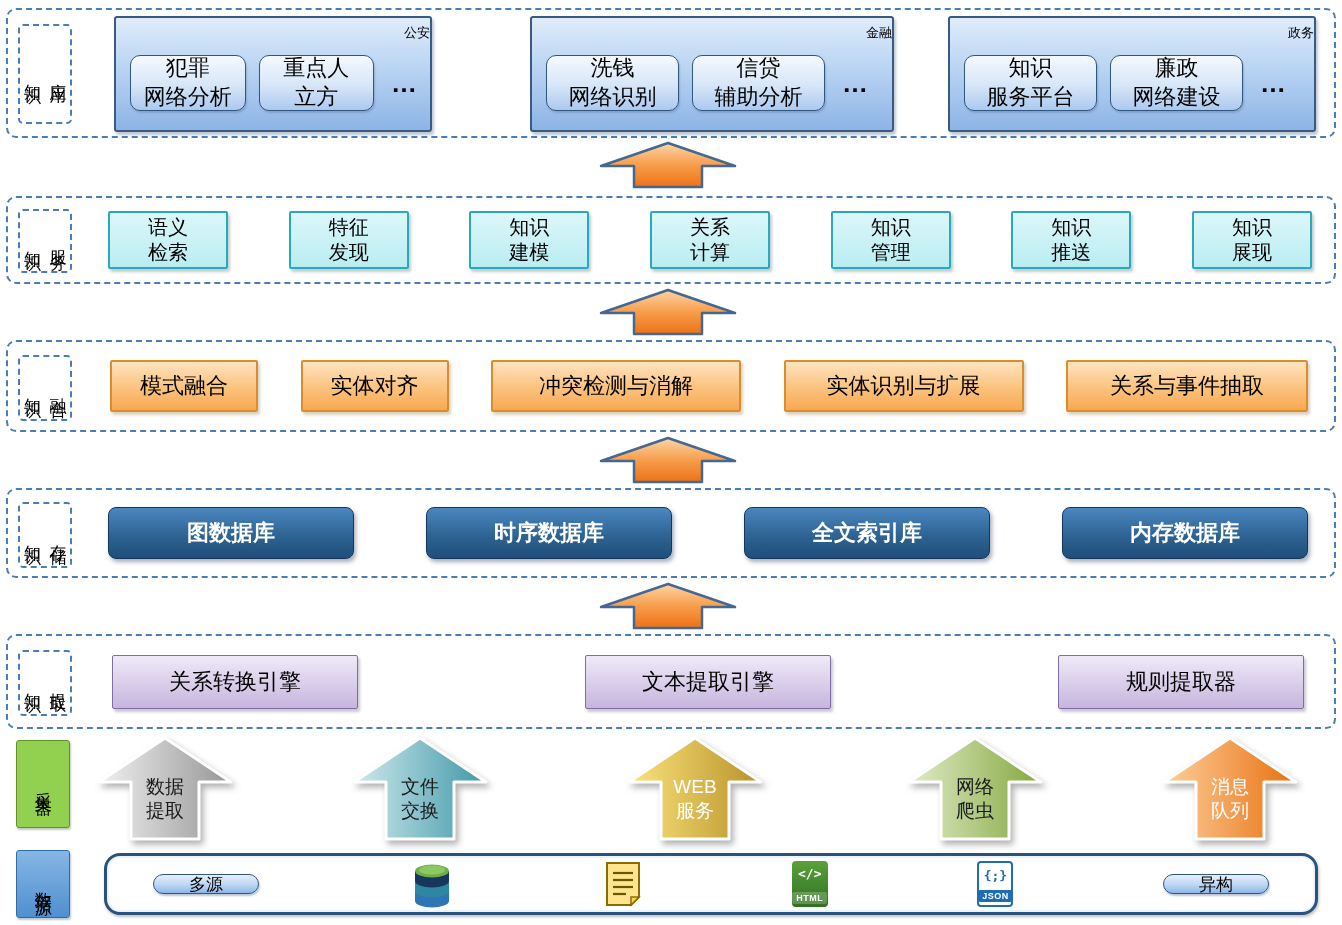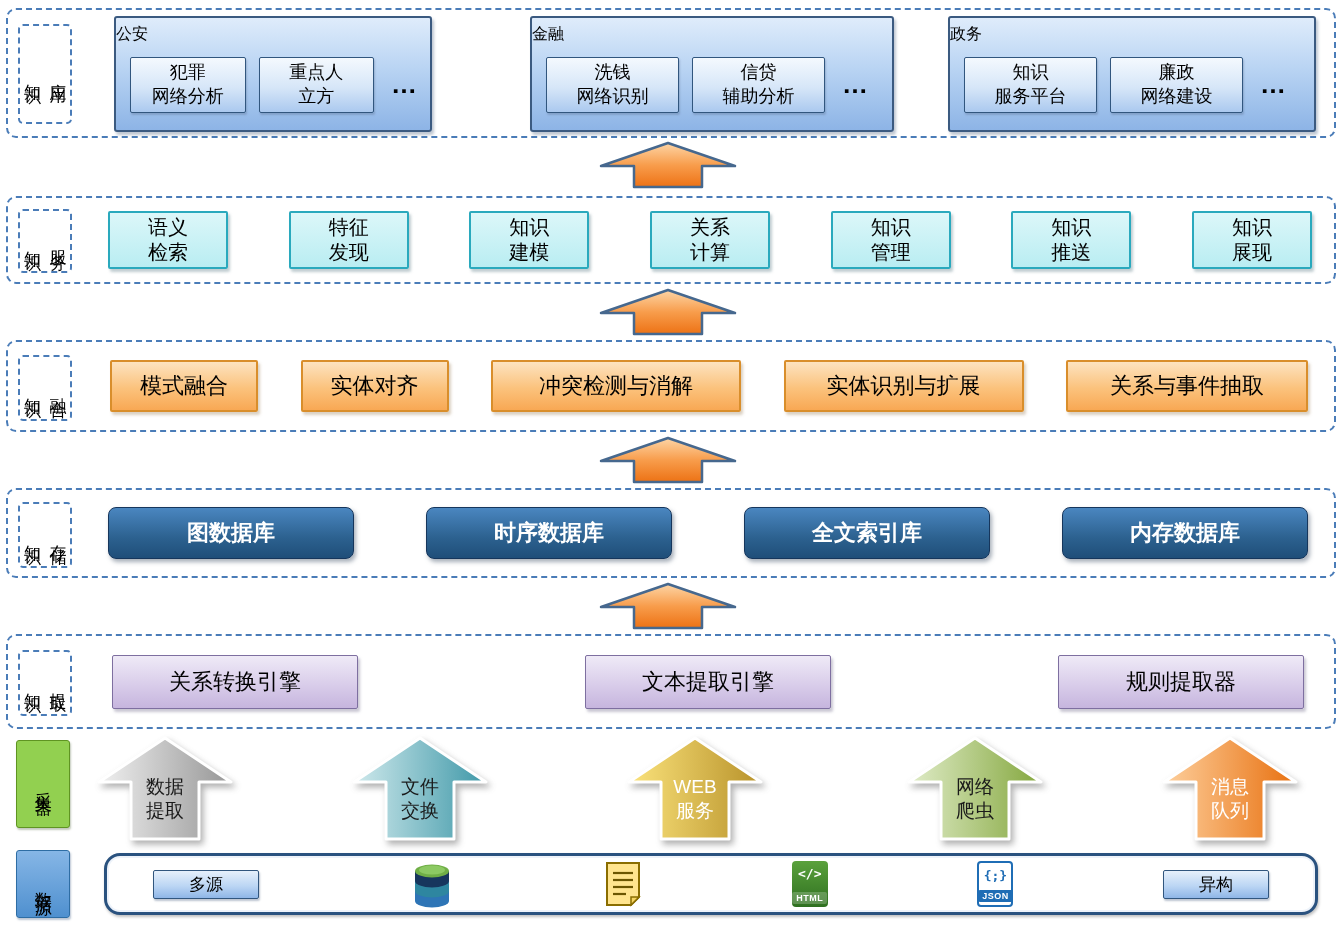--- a/index.html
+++ b/index.html
@@ -14,23 +14,23 @@
   .vlabel{position:absolute;left:10px;display:flex;align-items:center;justify-content:center;background:#fff;z-index:2}
   .vlabel.dashed{border:2px dashed #4a7cb8;border-radius:5px}
   .vlabel.green{background:#92d050;border:1px solid #5f9422;border-radius:3px;box-shadow:1px 2px 2px rgba(80,100,60,.35)}
   .vlabel.blue{background:linear-gradient(180deg,#86b6e6,#4f90cf);border:1px solid #2e6da4;border-radius:3px;box-shadow:1px 2px 2px rgba(60,90,130,.35)}
   .vtext{writing-mode:vertical-lr;text-orientation:upright;white-space:pre-line;font-size:17px;letter-spacing:4px;line-height:1.5;color:#000}
 
   .content{position:absolute;display:flex;align-items:center;justify-content:space-between}
 
   
   .group{position:absolute;display:flex;flex-direction:column;background:linear-gradient(180deg,#dfecfb 0%,#b9d4f3 45%,#8db4e6 100%);border:2px solid #3b5a80;border-radius:3px;box-shadow:2px 3px 3px rgba(110,130,155,.45)}
-  .group-title{text-align:left;font-size:16px;padding:6px 0 2px}
+  .group-title{text-align:right;font-size:13px;padding:6px 0 2px}
   .group-items{flex:1;display:flex;align-items:center;gap:13px;padding:2px 12px 10px 14px}
-  .app-box{width:133px;height:56px;display:flex;align-items:center;justify-content:center;text-align:center;font-size:18px;line-height:1.3;white-space:pre-line;background:linear-gradient(180deg,#f4f9fe 0%,#d6e6f8 55%,#abc9ef 100%);border:1.5px solid #31567e;border-radius:2px;box-shadow:1px 2px 2px rgba(90,110,140,.35)}
+  .app-box{width:133px;height:56px;display:flex;align-items:center;justify-content:center;text-align:center;font-size:22px;line-height:1.3;white-space:pre-line;background:linear-gradient(180deg,#f4f9fe 0%,#d6e6f8 55%,#abc9ef 100%);border:1.5px solid #31567e;border-radius:10px;box-shadow:1px 2px 2px rgba(90,110,140,.35)}
   .more{font-size:26px;font-weight:bold;letter-spacing:1px;margin-left:4px}
 
   
   .service-box{width:120px;height:58px;display:flex;align-items:center;justify-content:center;text-align:center;font-size:20px;line-height:1.25;white-space:pre-line;background:linear-gradient(180deg,#dcf7f9 0%,#b9edf2 100%);border:2px solid #2aa9bd;border-radius:2px;box-shadow:2px 3px 3px rgba(100,130,140,.4)}
 
   
   .fusion-box{height:52px;display:flex;align-items:center;justify-content:center;text-align:center;font-size:22px;background:linear-gradient(180deg,#fde3c0 0%,#fbc27c 55%,#f8a854 100%);border:2px solid #d98e2b;border-radius:2px;box-shadow:2px 3px 3px rgba(150,120,80,.35)}
 
   
   .storage-box{width:246px;height:52px;display:flex;align-items:center;justify-content:center;text-align:center;font-size:22px;font-weight:bold;color:#fff;background:linear-gradient(180deg,#4a86c0 0%,#2c618f 60%,#1f4e79 100%);border:1.5px solid #16365c;border-radius:8px;box-shadow:2px 3px 4px rgba(80,95,115,.5)}
@@ -43,21 +43,21 @@
 
   
   .big-arrow{position:absolute;width:142px;height:108px;filter:drop-shadow(3px 4px 3px rgba(60,60,60,.4))}
   .big-arrow svg{display:block}
   .arrow-text{position:absolute;left:0;right:0;top:40px;text-align:center;font-weight:normal;font-size:19px;line-height:1.25;white-space:pre-line}
   .t-dark{color:#1a1a1a}
   .t-white{color:#fff}
 
   
   .ds-container{position:absolute;display:flex;align-items:center;justify-content:space-between;padding:0 46px;border:3px solid #2a527f;border-radius:16px;background:#fff;box-shadow:inset 0 0 0 2px #eef3fa,1px 2px 3px rgba(0,0,0,.25)}
-  .ds-tag{width:106px;height:29px;display:flex;align-items:center;justify-content:center;font-size:17px;background:linear-gradient(180deg,#e6f0fb 0%,#bcd6f4 55%,#8fb6e7 100%);border:1.5px solid #31567e;border-radius:2px;box-shadow:1px 2px 2px rgba(90,110,140,.4)}
+  .ds-tag{width:106px;height:20px;display:flex;align-items:center;justify-content:center;font-size:17px;background:linear-gradient(180deg,#e6f0fb 0%,#bcd6f4 55%,#8fb6e7 100%);border:1.5px solid #31567e;border-radius:14px;box-shadow:1px 2px 2px rgba(90,110,140,.4)}
   .file-icon{width:36px;height:46px;border-radius:4px;display:flex;flex-direction:column;align-items:center;justify-content:space-between;padding:5px 2px 3px}
   .file-icon .glyph{font-weight:bold;font-size:13px;font-family:"DejaVu Sans Mono","Liberation Mono",monospace}
   .file-icon .band{font-size:9px;font-weight:bold;padding:1px 4px;border-radius:2px;letter-spacing:.5px}
   .file-icon.html{background:linear-gradient(180deg,#5aa13c,#2f7020)}
   .file-icon.html .glyph{color:#fff}
   .file-icon.html .band{background:rgba(255,255,255,.22);color:#fff}
   .file-icon.json{background:#fff;border:2px solid #1f6db5}
   .file-icon.json .glyph{color:#1f6db5}
   .file-icon.json .band{background:#1f6db5;color:#fff}
 </style>

